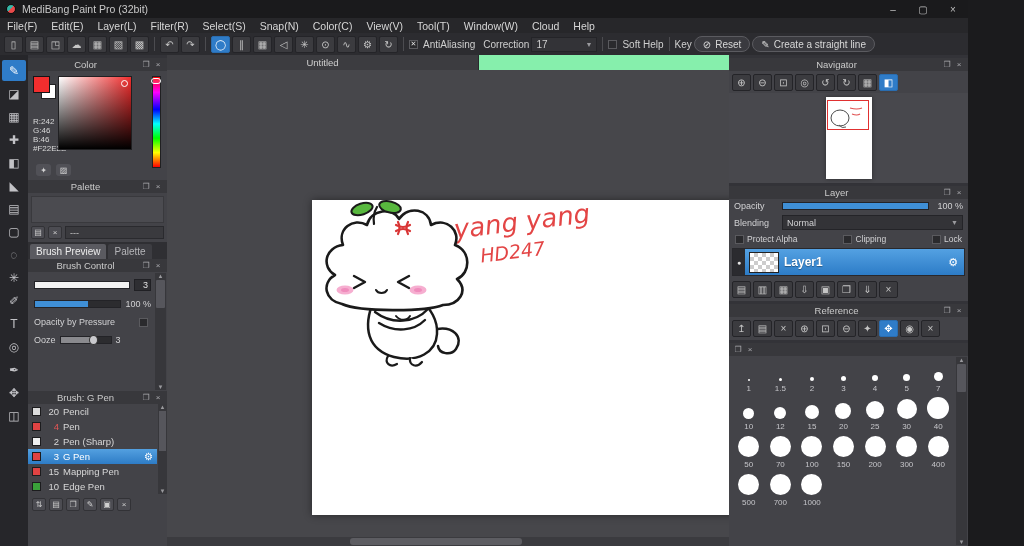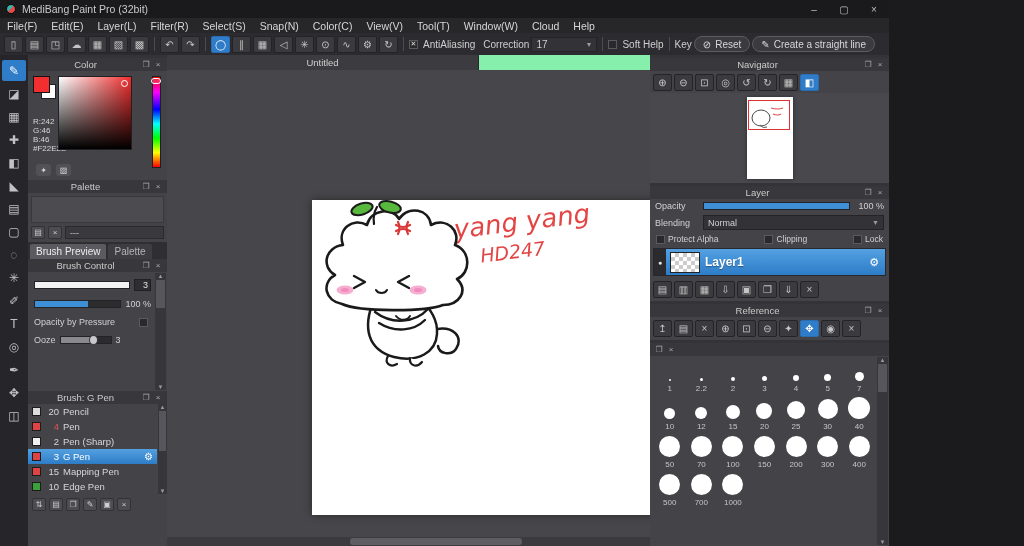--- a/index.html
+++ b/index.html
@@ -1,17 +1,17 @@
 <!DOCTYPE html>
 <html><head>
 <meta charset="utf-8">
 <style>
   *{box-sizing:border-box;margin:0;padding:0;}
   body{margin:0;background:#1b1b1d;}
-  .app{position:relative;width:889px;height:546px;background:#38383c;font-family:"Liberation Sans",sans-serif;color:#d4d4d4;overflow:hidden;font-size:10px;}
+  .app{position:relative;width:968px;height:546px;background:#38383c;font-family:"Liberation Sans",sans-serif;color:#d4d4d4;overflow:hidden;font-size:10px;}
   
   .titlebar{position:absolute;left:0;top:0;right:0;height:18px;background:#1a1a1c;display:flex;align-items:center;font-size:10.5px;color:#c9c9c9;}
   .app-icon{width:10px;height:10px;border-radius:50%;margin:0 6px 0 6px;background:linear-gradient(135deg,#35b5a5 45%,#e84a4a 45%);border:1px solid #0d0d0e;}
   .win-btns{margin-left:auto;display:flex;height:100%;}
   .win-btn{width:30px;display:flex;align-items:center;justify-content:center;font-size:10px;color:#bdbdbd;}
   
   .menubar{position:absolute;left:0;top:18px;right:0;height:15px;background:#27272a;display:flex;align-items:center;font-size:10.5px;}
   .menu-item{padding:4px 7px;height:100%;display:flex;align-items:center;color:#d6d6d6;}
   
   .toolbar{position:absolute;left:0;top:33px;right:0;height:22px;background:#2c2c30;display:flex;align-items:center;padding:0 4px;gap:2px;font-size:10px;color:#cfcfcf;}
@@ -517,21 +517,21 @@
         <span class="pico">×</span>
       </div>
       <div class="bs-wrap">
         <div class="bs-grid">
           <div class="bs-cell">
               <span class="bs-dot" style="width:2px;height:2px"></span>
               <span class="bs-label">1</span>
             </div>
           <div class="bs-cell">
               <span class="bs-dot" style="width:3px;height:3px"></span>
-              <span class="bs-label">2.2</span>
+              <span class="bs-label">1.5</span>
             </div>
           <div class="bs-cell">
               <span class="bs-dot" style="width:4px;height:4px"></span>
               <span class="bs-label">2</span>
             </div>
           <div class="bs-cell">
               <span class="bs-dot" style="width:5px;height:5px"></span>
               <span class="bs-label">3</span>
             </div>
           <div class="bs-cell">

